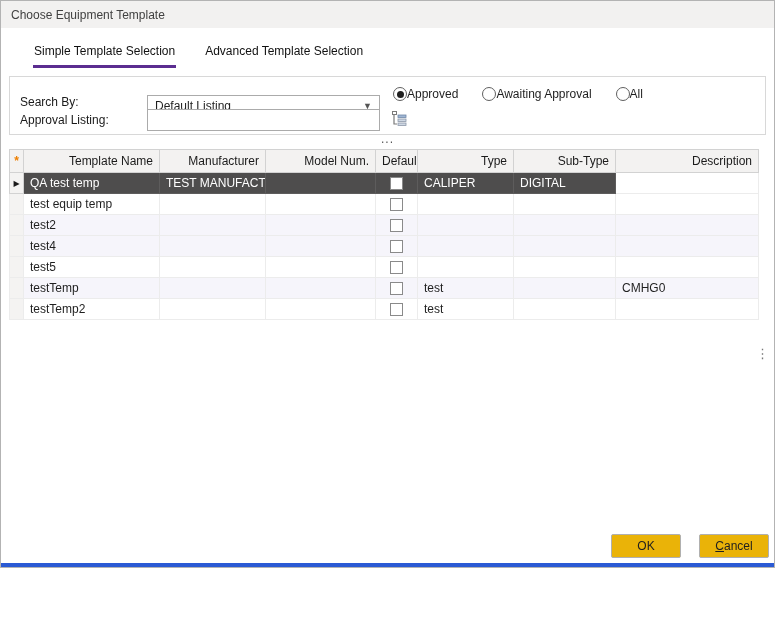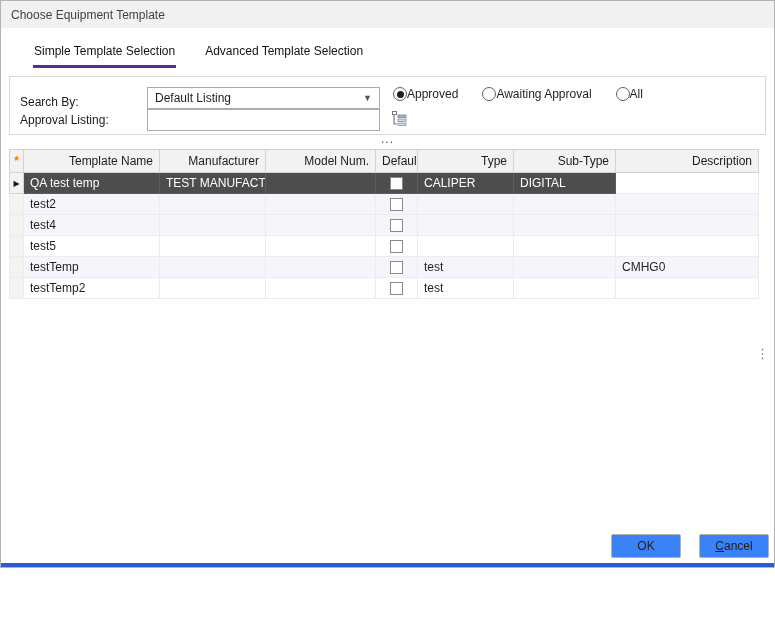--- a/index.html
+++ b/index.html
@@ -11,21 +11,21 @@
   .titlebar { height:27px; background:#f2f1f0; padding:7px 0 0 10px; color:#414141; }
 
   .tabs { padding:12px 0 0 32px; display:flex; gap:28px; }
   .tab { padding:4px 1px 7px; cursor:default; color:#111; }
   .tab.active { border-bottom:3px solid var(--tab-accent,#5b2d90); }
 
   .panel { position:relative; margin:8px 8px 0 8px; height:59px; border:1px solid #d8d8d8; background:#fff; }
   .panel-label { position:absolute; color:#1a1a1a; }
   .lbl-searchby { left:10px; top:10px;margin-top:8px; }
   .lbl-default  { left:10px; top:36px; }
-  .combo { position:absolute; left:137px; top:10px; width:233px; height:22px; border:1px solid #ababab; background:#fff;
+  .combo { position:absolute; left:137px; top:18px; width:233px; height:22px; border:1px solid #ababab; background:#fff;
            display:flex; align-items:center; justify-content:space-between; padding:0 7px; }
   .combo .chev { color:#555; font-size:9px; }
   .dl-input { position:absolute; left:137px; top:32px; width:233px; height:22px; border:1px solid #ababab;
               padding:0 6px; font:inherit; background:#fff; }
   .picker-icon { position:absolute; left:380px; top:33px; width:18px; height:18px; cursor:pointer; }
 
   .radios { position:absolute; left:383px; top:6px; height:22px; display:flex; align-items:center; gap:24px; }
   .radio-item { display:flex; align-items:center; }
   .radio { width:14px; height:14px; border:1px solid #5f5f5f; border-radius:50%; background:#fff;
            display:inline-flex; align-items:center; justify-content:center; }
@@ -43,21 +43,21 @@
   tr.alt td { background:var(--alt-row-bg,#f6f5fb); }
   tr.alt td.ind { background:#f4f3f2; }
   tr.sel td { background:var(--selected-row-bg,#4e4d4d); color:var(--selected-row-fg,#fff); border-color:#5d5c5c; }
   tr.sel td.ind { background:#f4f3f2; color:#1a1a1a; border-color:#d2d2d2; }
   tr.sel td.c-desc { background:#fff; color:#1f1f1f; border-color:#ececec; }
   td.c-def { text-align:center; padding:0; }
   .cb { display:inline-block; width:13px; height:13px; border:1px solid #8a8a8a; background:#fff; vertical-align:middle; }
 
   .grid-dots { position:absolute; right:5px; top:349px; color:#777; font-size:13px; line-height:7px; cursor:pointer; }
 
-  .btn { position:absolute; width:70px; height:24px; background:#3b82f6; border:1px solid #b0b0b0; border-radius:2px;
+  .btn { position:absolute; width:70px; height:24px; background:#eab308; border:1px solid #b0b0b0; border-radius:2px;
          font-family:inherit; font-size:12px; color:#1f1f1f; text-align:center; line-height:22px; cursor:pointer; }
   .btn-ok { right:93px; bottom:9px; }
   .btn-cancel { right:5px; bottom:9px; }
   .btn-cancel::first-letter { text-decoration:underline; }
 
   .bottombar { position:absolute; left:0; right:0; bottom:0; height:4px; background:var(--bottom-bar,#2a5ad4); }
 </style>
 </head>
 <body>
 
@@ -143,20 +143,30 @@
           <tr class="sel">
             <td class="ind">▶</td>
             <td class="c-name">QA test temp</td>
             <td class="c-manu">TEST MANUFACTUR</td>
             <td class="c-model"></td>
             <td class="c-def"><span class="cb"></span></td>
             <td class="c-type">CALIPER</td>
             <td class="c-sub">DIGITAL</td>
             <td class="c-desc"></td>
           </tr>
+          <tr class="">
+            <td class="ind"></td>
+            <td class="c-name">test equip temp</td>
+            <td class="c-manu"></td>
+            <td class="c-model"></td>
+            <td class="c-def"><span class="cb"></span></td>
+            <td class="c-type"></td>
+            <td class="c-sub"></td>
+            <td class="c-desc"></td>
+          </tr>
           <tr class="alt">
             <td class="ind"></td>
             <td class="c-name">test2</td>
             <td class="c-manu"></td>
             <td class="c-model"></td>
             <td class="c-def"><span class="cb"></span></td>
             <td class="c-type"></td>
             <td class="c-sub"></td>
             <td class="c-desc"></td>
           </tr>

